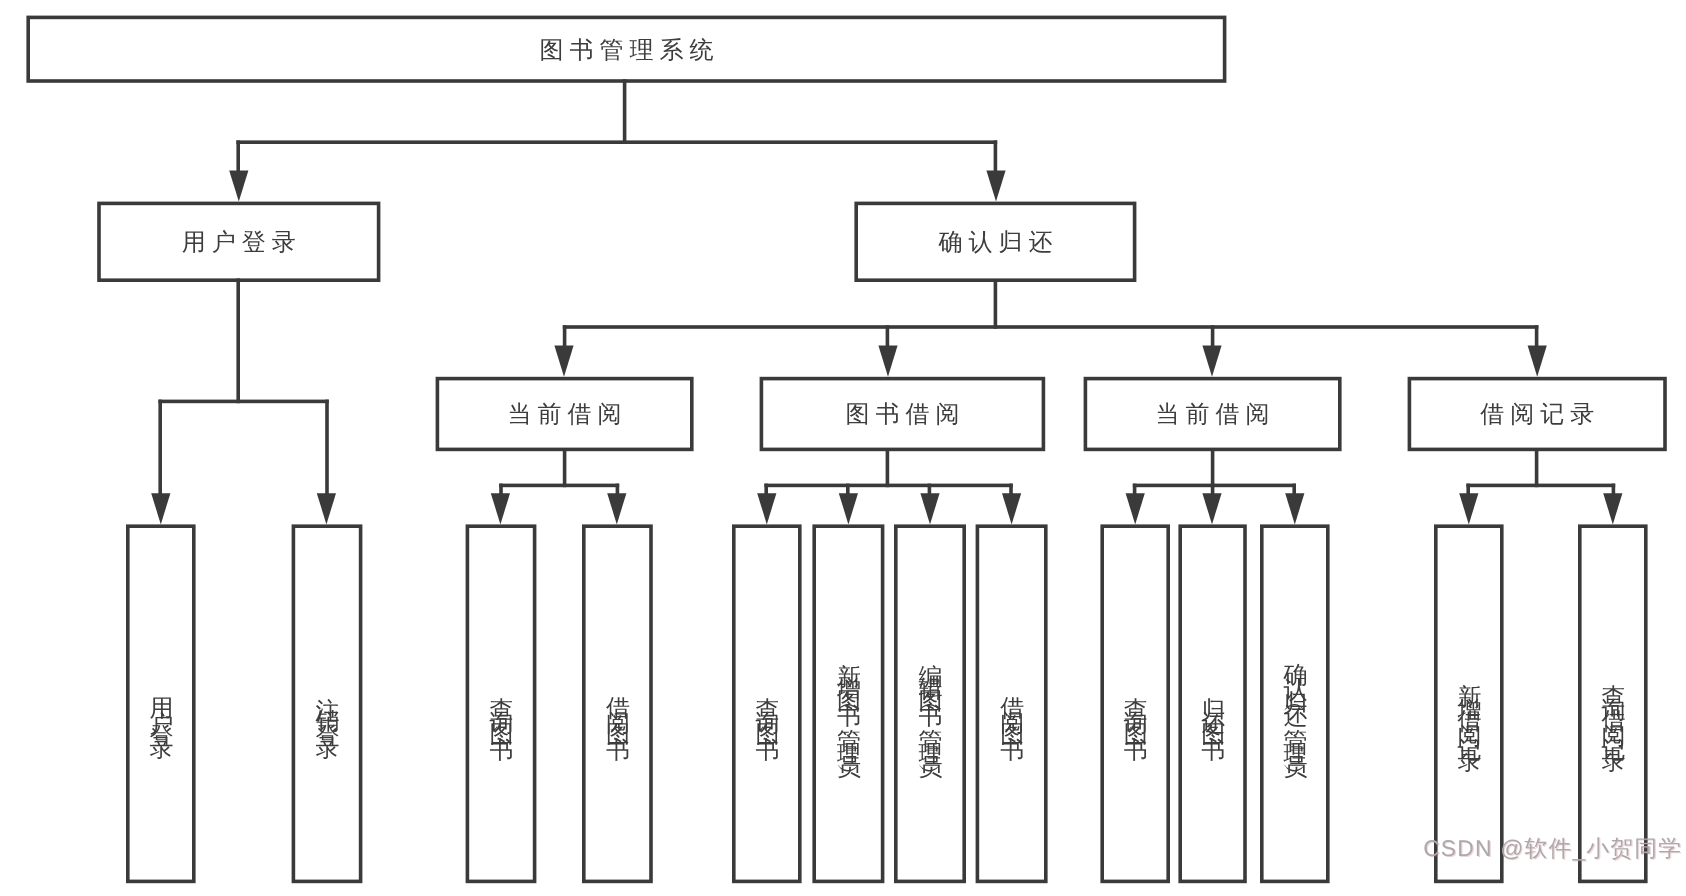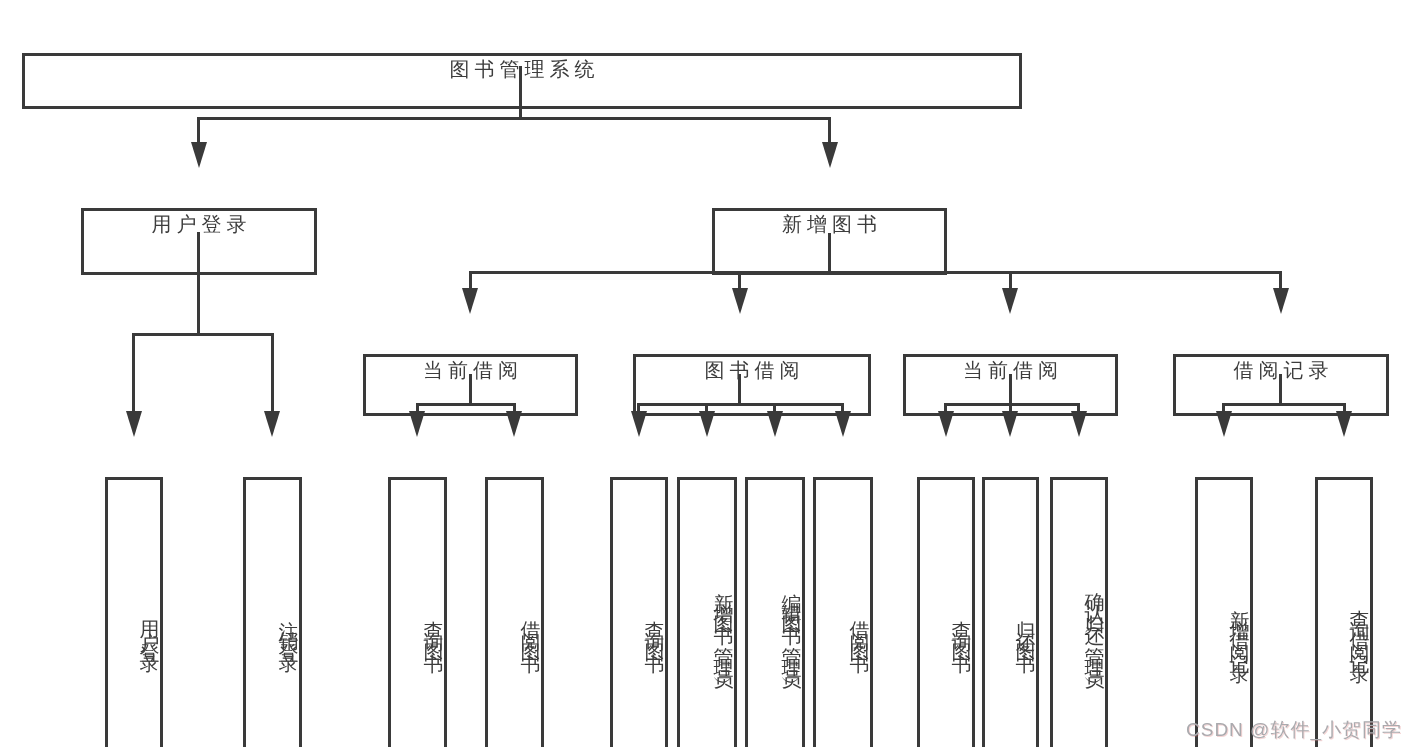--- a/index.html
+++ b/index.html
@@ -9,23 +9,23 @@
     background:#ffffff;
     font-family:"Liberation Sans", sans-serif;
     overflow:hidden;
   }
   .box{
     position:absolute;
     box-sizing:border-box;
     border:3px solid #3a3a3a;
     background:#ffffff;
     display:flex;
+    align-items:center;
     justify-content:center;
     color:#3d3d3d;
-    margin-top:40px;
   }
   .hbox{
     font-size:20px;
     letter-spacing:5px;
     text-indent:5px;
     white-space:nowrap;
   }
   .vbox{
     writing-mode:vertical-rl;
     font-size:20px;
@@ -35,21 +35,21 @@
   .vl{position:absolute;width:3px;background:#3a3a3a;}
   .hl{position:absolute;height:3px;background:#3a3a3a;}
   .ar{
     position:absolute;width:0;height:0;
     border-left:8px solid transparent;
     border-right:8px solid transparent;
     border-top:26px solid #3a3a3a;
   }
   .watermark{
     position:absolute;
-    left:1186px;top:717px;
+    left:1186px;top:694px;
     font-size:19px;
     color:#aaaaae;
     letter-spacing:1px;
     white-space:nowrap;
     text-shadow:1px 1px 0 rgba(214,104,104,0.28);
   }
 </style>
 </head>
 <body>
 
@@ -63,21 +63,21 @@
   <div class="hl" style="left:197px;top:117px;width:634px;"></div>
   <div class="vl" style="left:197px;top:117px;height:28px;"></div>
   <div class="vl" style="left:828px;top:117px;height:28px;"></div>
   <div class="ar" style="left:191px;top:142px;"></div>
   <div class="ar" style="left:822px;top:142px;"></div>
 
   <div class="box hbox" style="left:81px;top:168px;width:236px;height:67px;">
     <span>用户登录</span>
   </div>
   <div class="box hbox" style="left:712px;top:168px;width:235px;height:67px;">
-    <span>新增图书</span>
+    <span>确认归还</span>
   </div>
 
   <div class="vl" style="left:197px;top:232px;height:104px;"></div>
   <div class="hl" style="left:132px;top:333px;width:142px;"></div>
   <div class="vl" style="left:132px;top:333px;height:80px;"></div>
   <div class="vl" style="left:271px;top:333px;height:80px;"></div>
   <div class="ar" style="left:126px;top:411px;"></div>
   <div class="ar" style="left:264px;top:411px;"></div>
 
   <div class="vl" style="left:828px;top:233px;height:41px;"></div>

